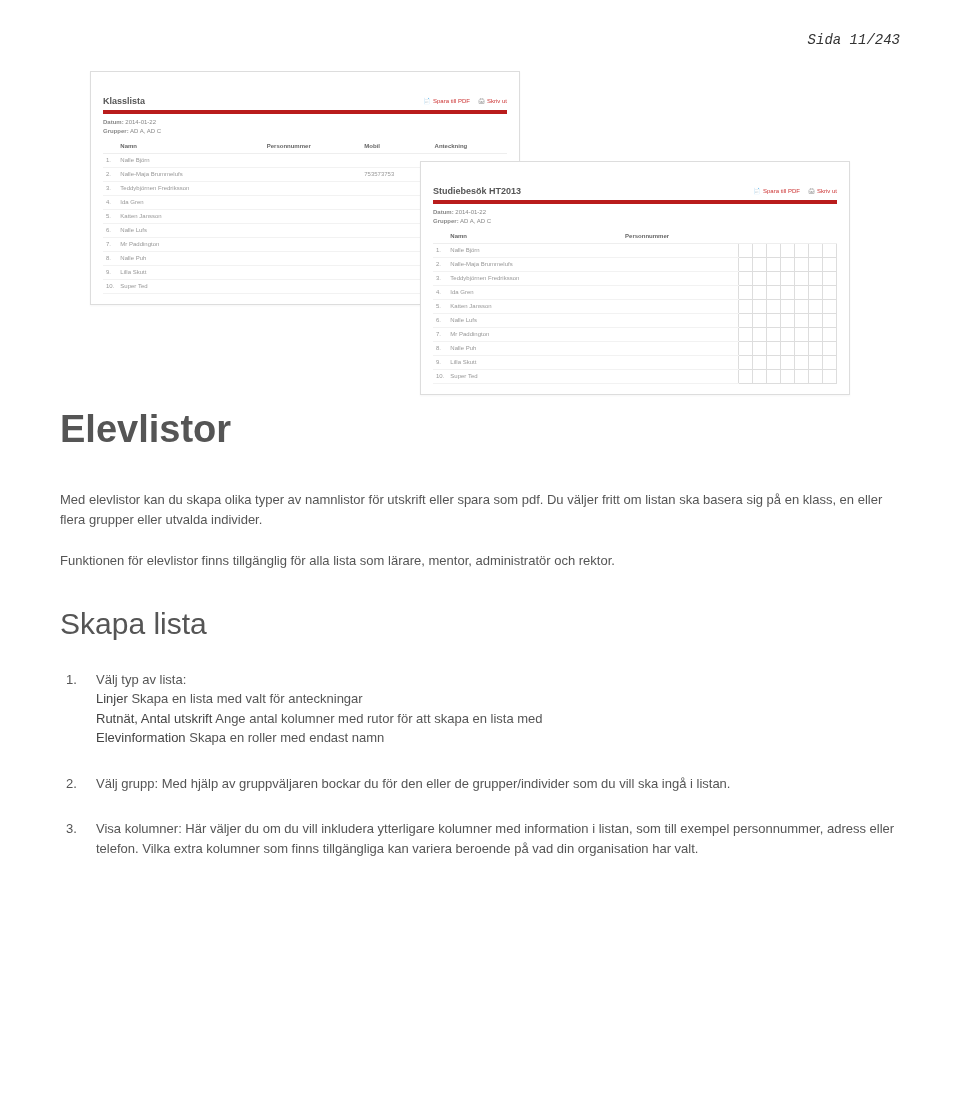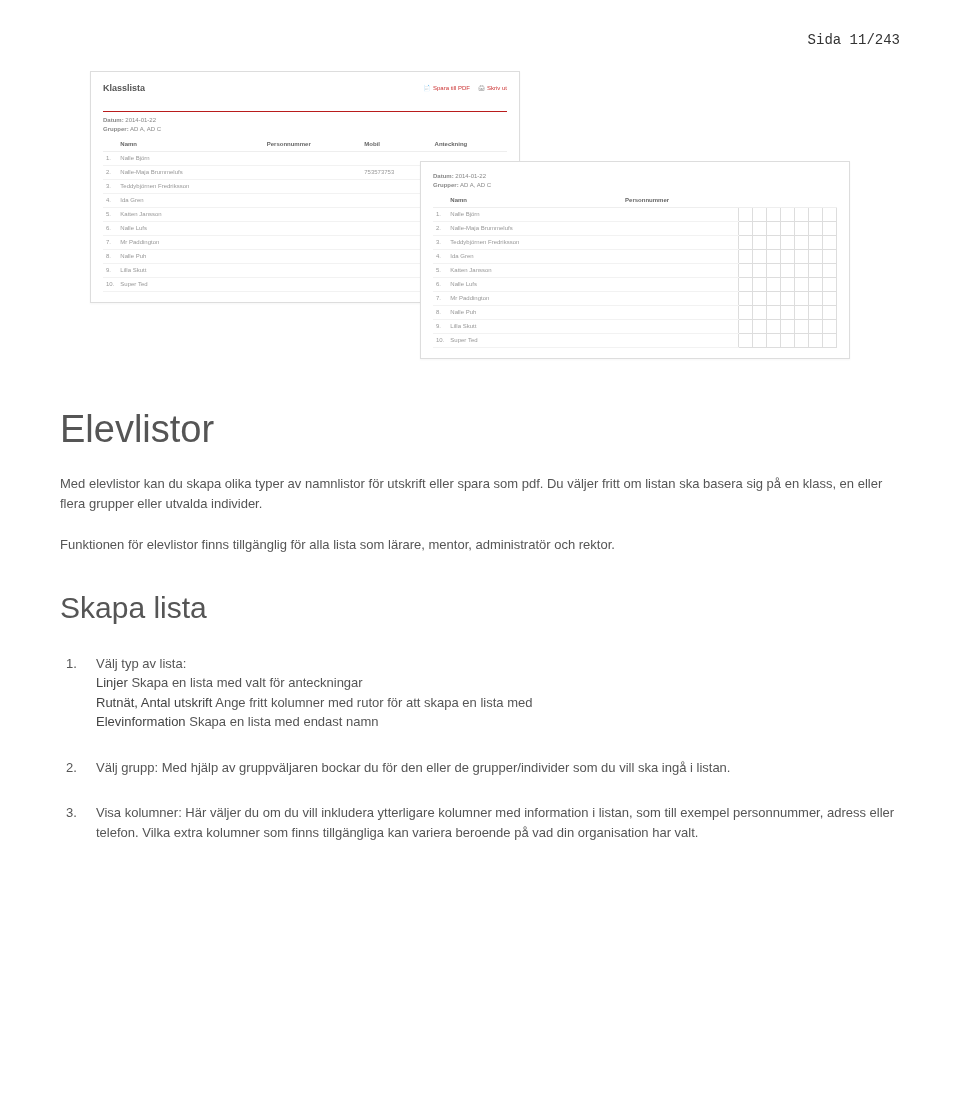--- a/index.html
+++ b/index.html
@@ -11,20 +11,21 @@
     margin: 0 auto;
     padding: 30px 60px 60px 60px;
     line-height: 1.5;
   }
   .page-num {
     font-family: "Courier New", monospace;
     text-align: right;
     font-size: 14px;
     color: #333;
     margin-bottom: 20px;
+    font-style: italic;
   }
   .thumbs {
     position: relative;
     height: 290px;
     margin-bottom: 40px;
   }
   .thumb {
     position: absolute;
     background: #fff;
     border: 1px solid #ddd;
@@ -34,39 +35,40 @@
     box-shadow: 0 1px 2px rgba(0,0,0,0.04);
     width: 430px;
   }
   .thumb-a { left: 30px; top: 0; }
   .thumb-b { left: 360px; top: 90px; }
   .thumb-title {
     font-weight: bold;
     color: #555;
     font-size: 9px;
     margin-bottom: 4px;
-    border-bottom: 1px solid #b91c1c;
-    padding-bottom: 15px;
+    border-bottom: 4px solid #b91c1c;
+    padding-bottom: 1px;
     display: flex;
     justify-content: space-between;
     align-items: center;
+    margin-top: 13px;
   }
   .thumb-actions { font-size: 6px; font-weight: normal; color: #c33; }
   .thumb-actions .pdf { color: #c33; }
   .thumb-actions .print { color: #888; margin-left: 6px; }
   .thumb-meta { font-size: 6px; margin-bottom: 4px; }
   .thumb table { width: 100%; border-collapse: collapse; font-size: 6px; }
   .thumb th { text-align: left; color: #666; border-bottom: 1px solid #eee; padding: 2px 3px; font-weight: bold; }
   .thumb td { border-bottom: 1px solid #f2f2f2; padding: 2px 3px; color: #999; }
   .thumb-b td.gridcell { border: 1px solid #ddd; width: 14px; height: 10px; }
   h1.main {
     font-size: 38px;
     color: #555;
-    font-weight: normal;
-    margin-bottom: 16px;
+    font-weight: bold;
+    margin-bottom: 32px;
   }
   p.body {
     font-size: 13px;
     color: #555;
     margin-bottom: 22px;
   }
   h2.sub {
     font-size: 30px;
     color: #555;
     font-weight: normal;
@@ -192,20 +194,29 @@
             <td>Super Ted</td>
             <td></td>
             <td></td>
             <td style="border-bottom:1px solid #ccc;"></td>
           </tr>
         </tbody>
     </table>
   </div>
 
   <div class="thumb thumb-b">
+    <div class="thumb-title">
+      <span>Studiebesök HT2013</span>
+      <span class="thumb-actions">
+        <span class="pdf">📄</span>
+        <span>Spara till PDF</span>
+        <span class="print">🖨</span>
+        <span>Skriv ut</span>
+      </span>
+    </div>
     <div class="thumb-meta">
       <b>Datum:</b>
       <span>2014-01-22</span><br>
       <b>Grupper:</b>
       <span>AD A, AD C</span>
     </div>
     <table>
       <thead>
           <tr>
         <th style="width:10px;"></th>
@@ -350,18 +361,18 @@
 
 <p class="body">Med elevlistor kan du skapa olika typer av namnlistor för utskrift eller spara som pdf. Du väljer fritt om listan ska basera sig på en klass, en eller flera grupper eller utvalda individer.</p>
 <p class="body">Funktionen för elevlistor finns tillgänglig för alla lista som lärare, mentor, administratör och rektor.</p>
 
 <h2 class="sub">Skapa lista</h2>
 
 <ol class="steps">
   <li>
     <span>Välj typ av lista:</span><br>
     <span class="b">Linjer</span><span> Skapa en lista med valt för anteckningar</span><br>
-    <span class="b">Rutnät, Antal utskrift</span><span> Ange fritt kolumner med rutor för att skapa en lista med</span><br>
-    <span class="b">Elevinformation</span><span> Skapa en lista med endast namn</span>
+    <span class="b">Rutnät, Antal utskrift</span><span> Ange antal kolumner med rutor för att skapa en lista med</span><br>
+    <span class="b">Elevinformation</span><span> Skapa en roller med endast namn</span>
   </li>
   <li>Välj grupp: Med hjälp av gruppväljaren bockar du för den eller de grupper/individer som du vill ska ingå i listan.</li>
   <li>Visa kolumner: Här väljer du om du vill inkludera ytterligare kolumner med information i listan, som till exempel personnummer, adress eller telefon. Vilka extra kolumner som finns tillgängliga kan variera beroende på vad din organisation har valt.</li>
 </ol>
 
 </body></html>

